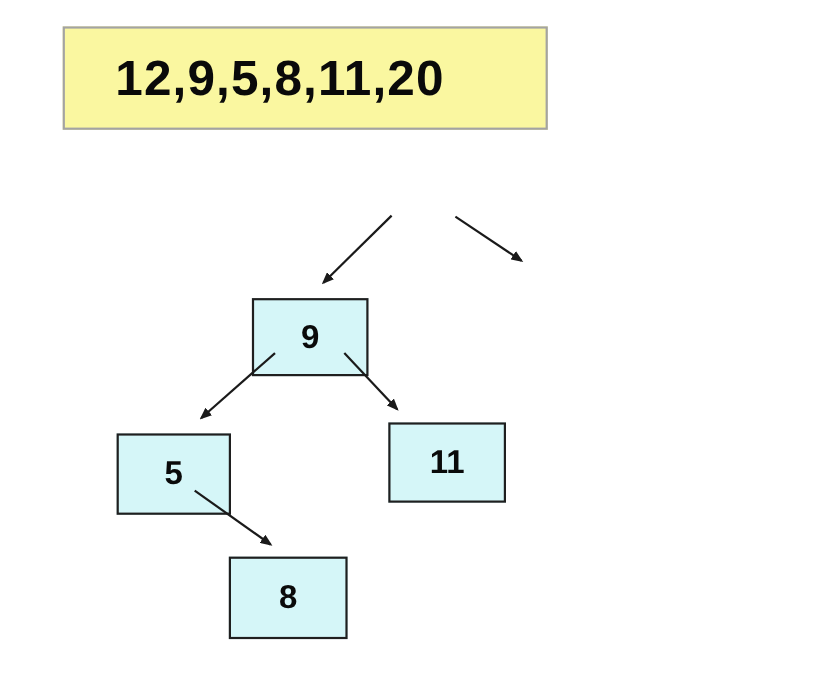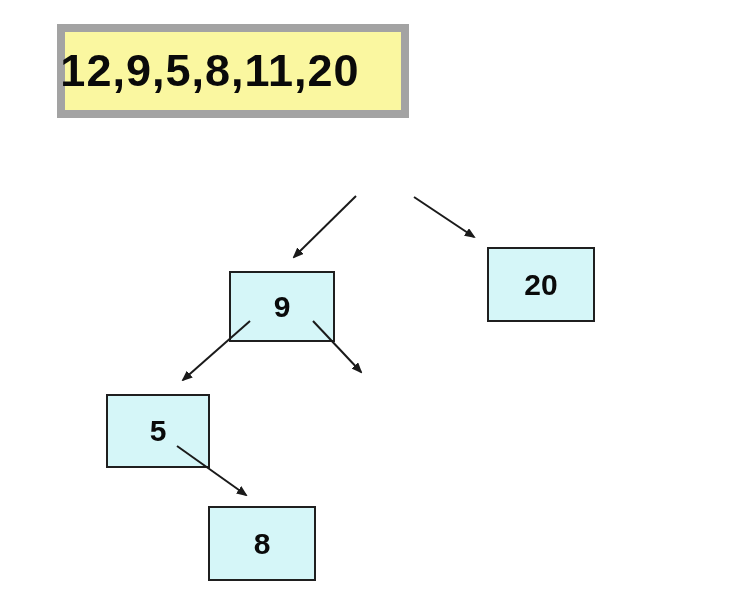--- a/index.html
+++ b/index.html
@@ -15,23 +15,23 @@
   .canvas{
     position:relative;
     width:741px;
     height:615px;
     background:var(--bg);
     overflow:hidden;
   }
   .sequence-box{
     position:absolute;
     left:57px; top:24px;
-    width:352px; height:94px;
+    width:441px; height:94px;
     background:var(--seq-fill);
-    border:8px solid #a3a3a3;
+    border:2px solid #a3a3a3;
     display:flex;
     align-items:center;
     justify-content:center;
     padding-right:46px;
     font-size:45px;
     font-weight:700;
     color:#0a0a0a;
     letter-spacing:1px;
   }
   .node{
@@ -61,24 +61,24 @@
 </head>
 <body>
 
 <div class="canvas">
 
   <div class="sequence-box">12,9,5,8,11,20</div>
 
 
   <div class="node n9">9</div>
 
-  <div class="node n20">20</div>
 
   <div class="node n5">5</div>
 
+  <div class="node n11">11</div>
 
   <div class="node n8">8</div>
 
   <svg class="edges" viewBox="0 0 741 615" xmlns="http://www.w3.org/2000/svg">
     <defs>
       <marker id="arrowhead" markerWidth="11" markerHeight="9" refX="9" refY="4.5" orient="auto" markerUnits="userSpaceOnUse">
         <path d="M0,0 L11,4.5 L0,9 z" fill="#1a1a1a"></path>
       </marker>
     </defs>
     <g id="edge-group">

